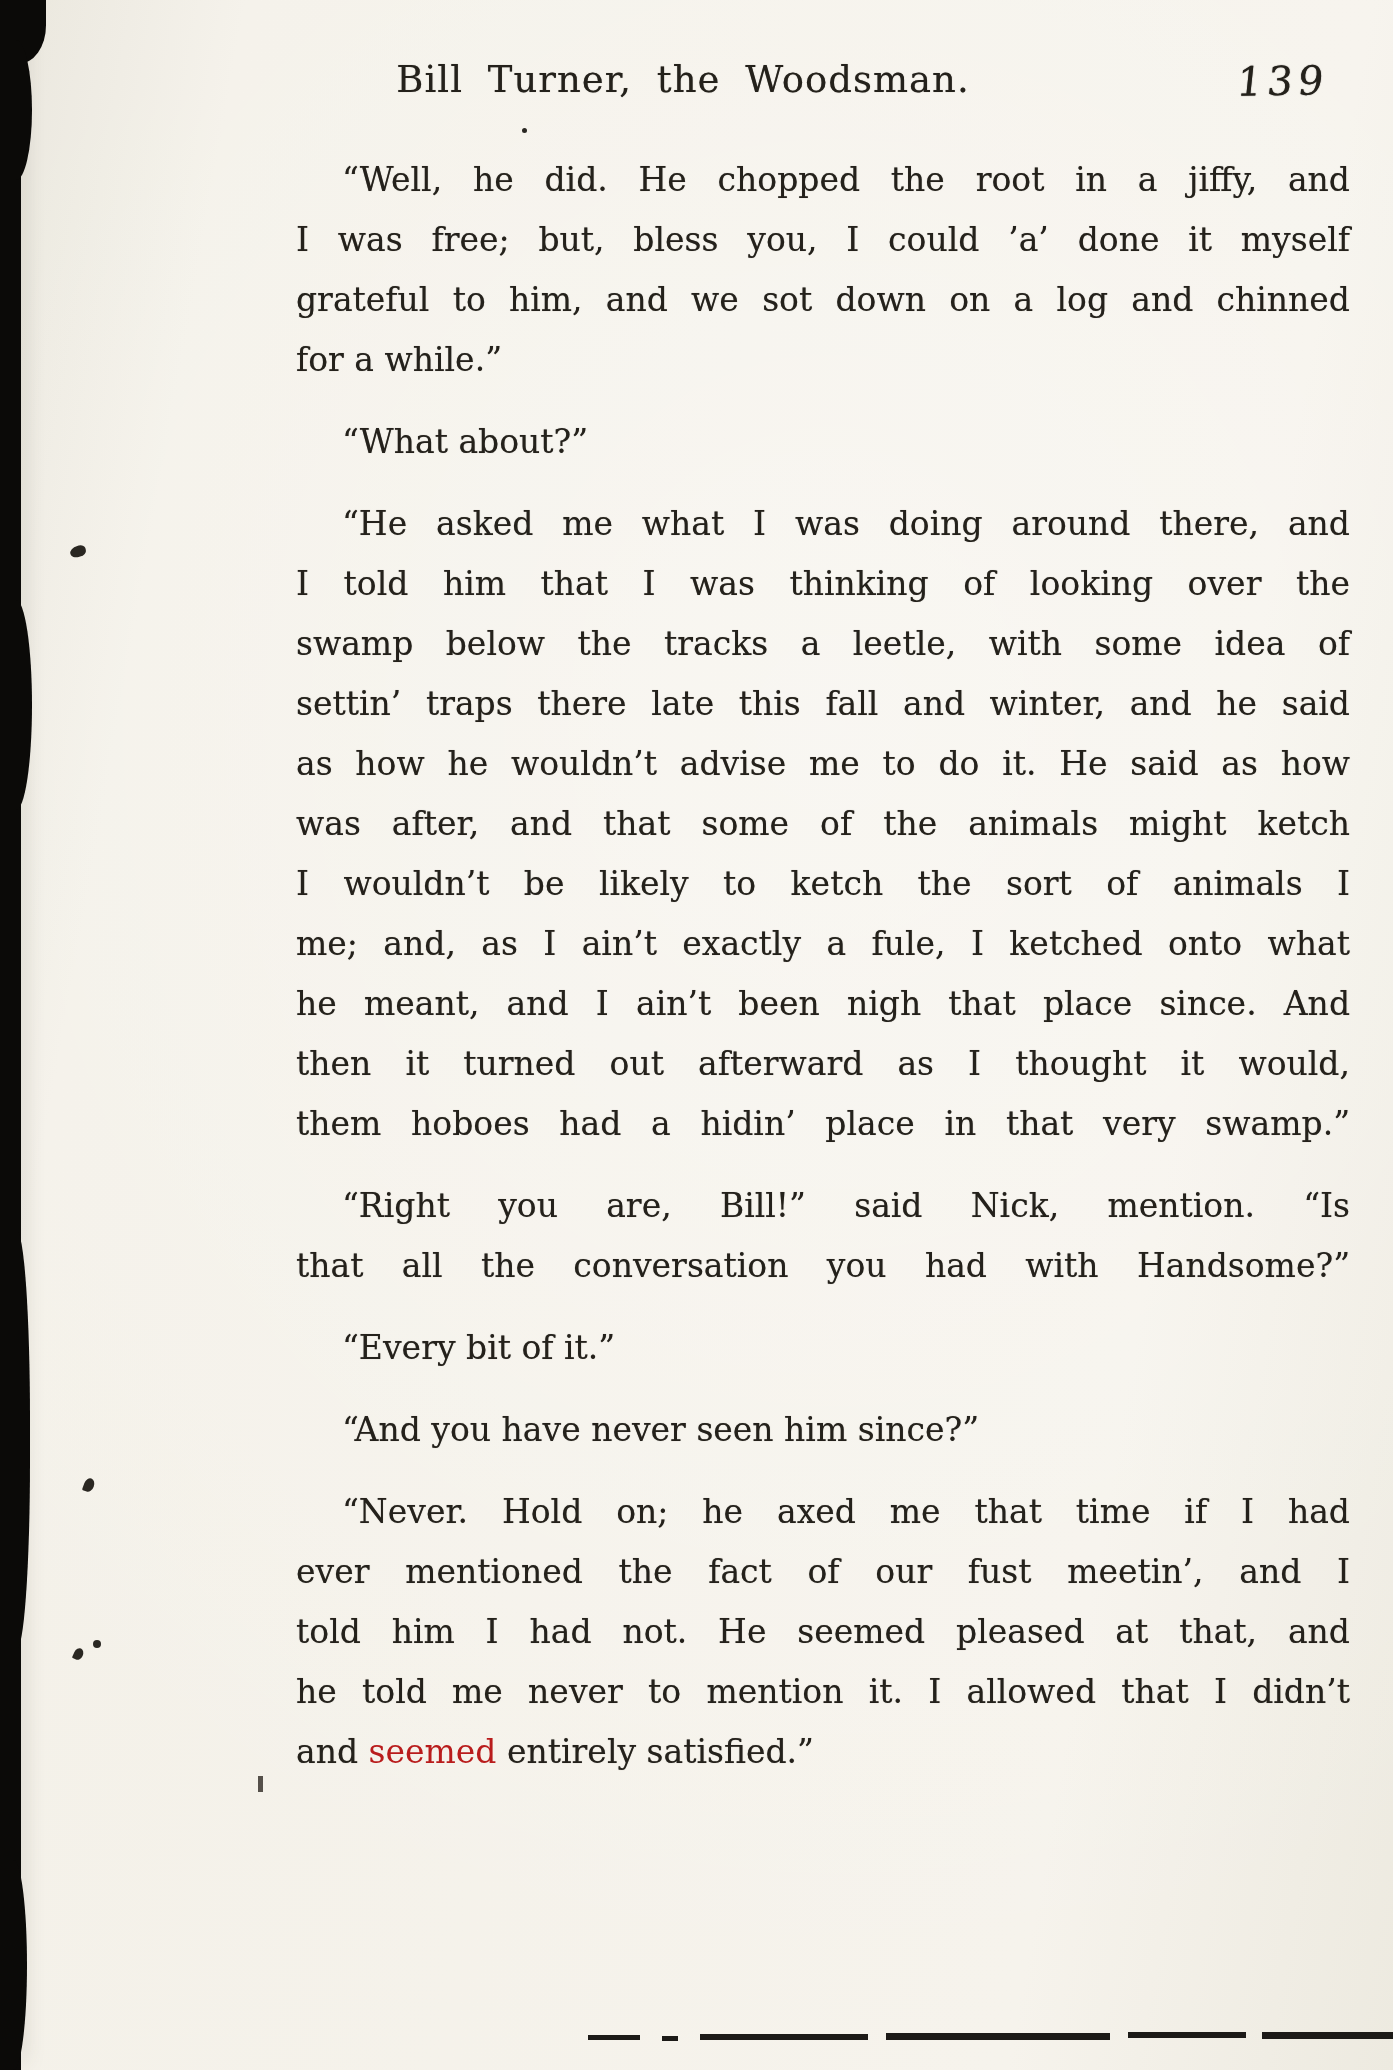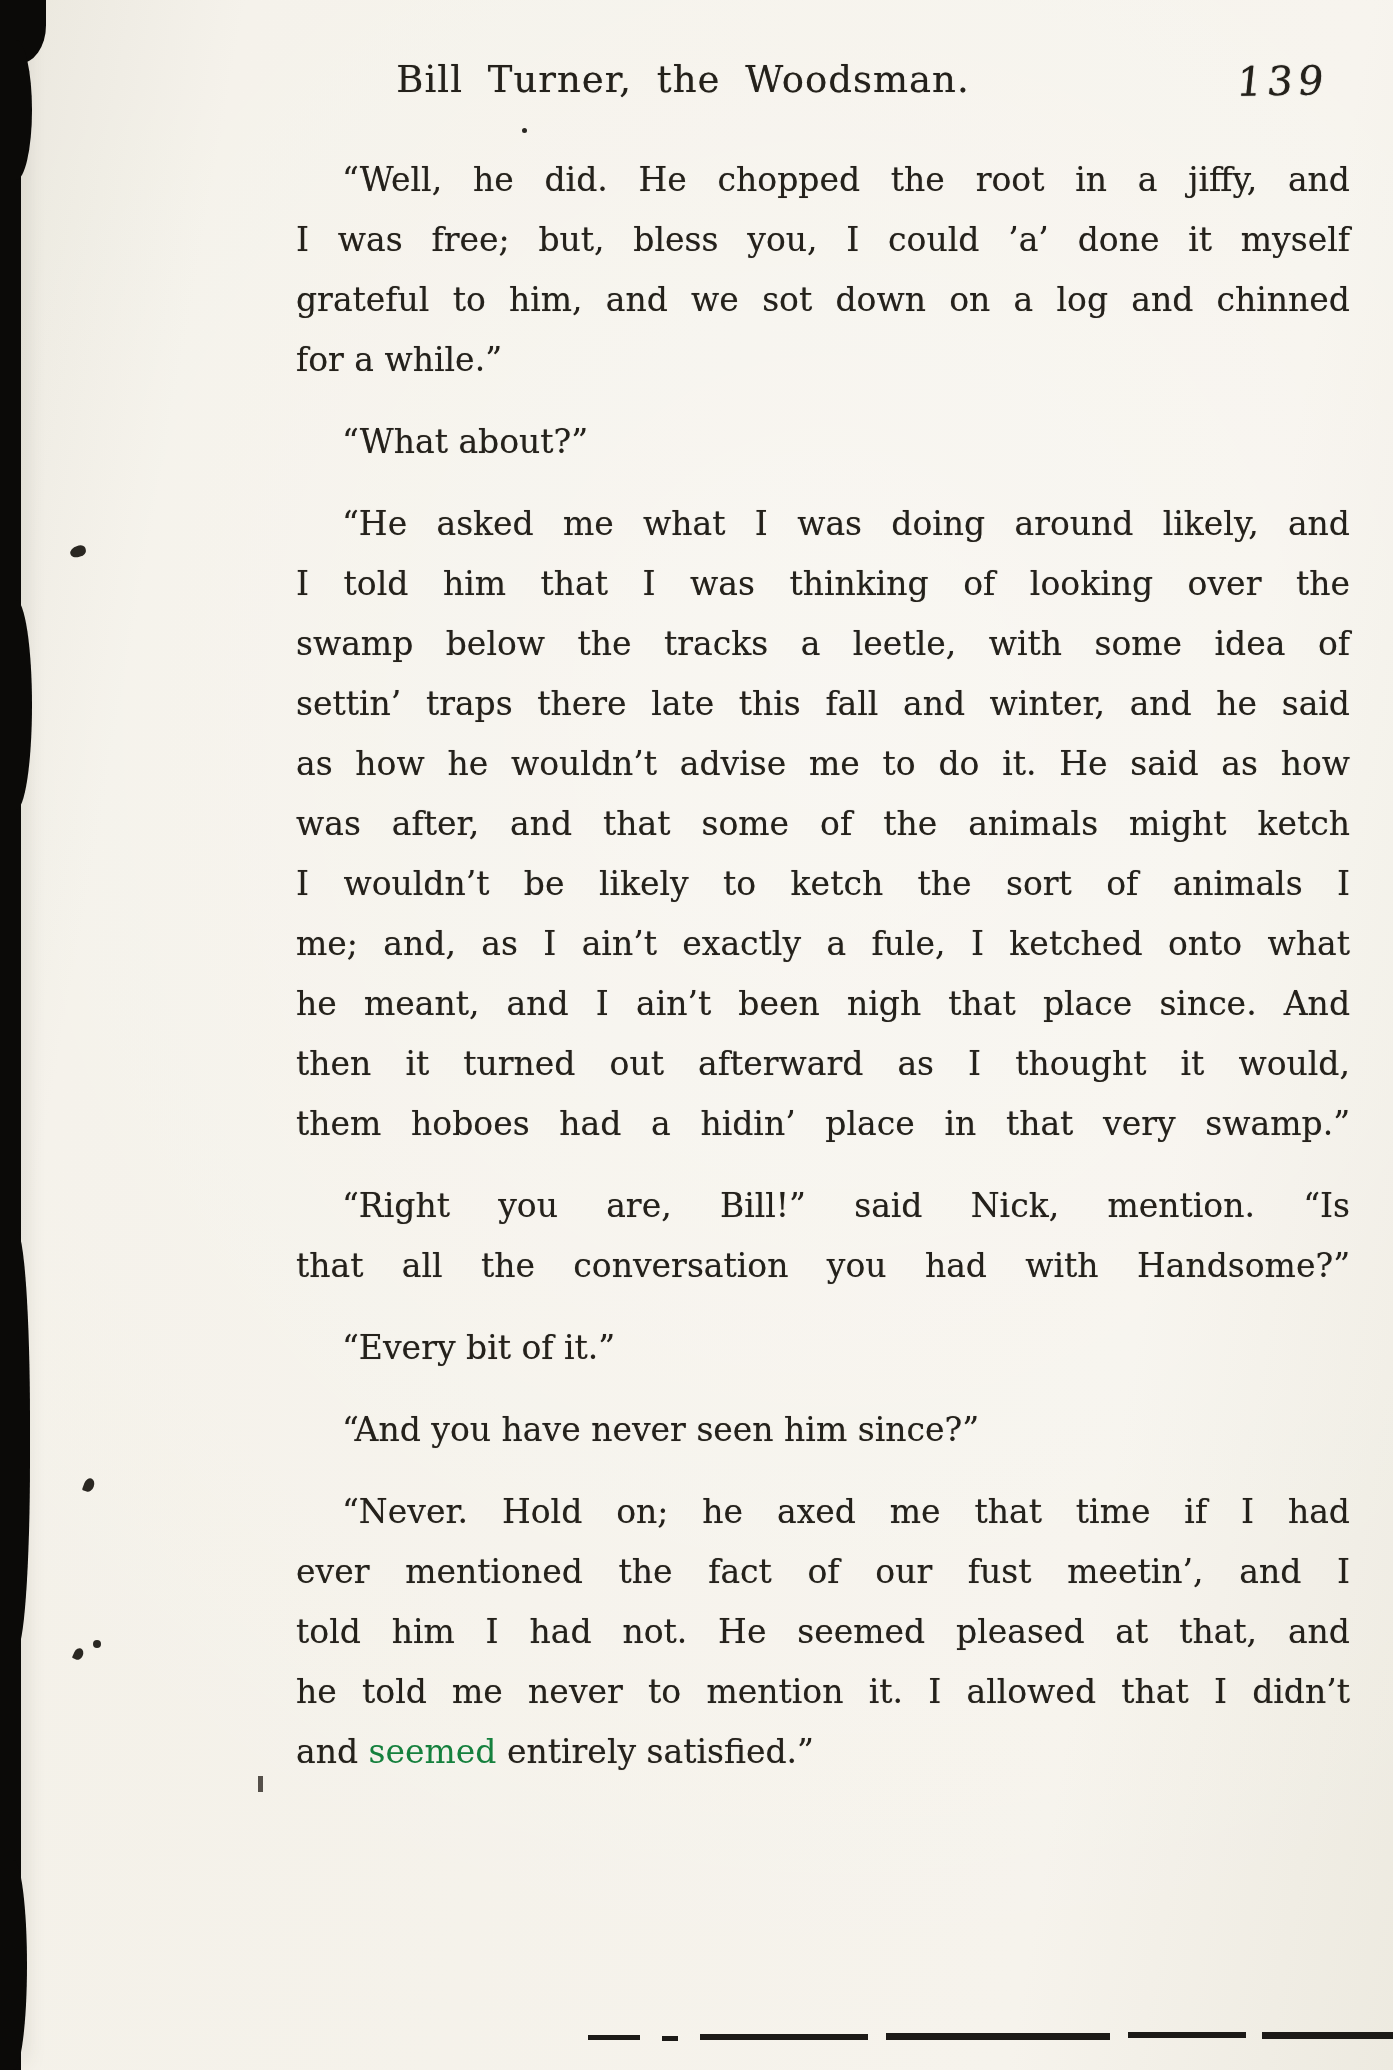--- a/index.html
+++ b/index.html
@@ -41,21 +41,21 @@
 
   .para{ margin-bottom:22px;margin-left:24px; }
   .para:last-child{ margin-bottom:0; }
   .line{
     font-size:33px; line-height:60px;
     text-align:justify; text-align-last:justify;
     text-shadow:0 0 0.7px rgba(36,33,27,0.5);
   }
   .line.short{ text-align-last:left; }
   .line.first{ padding-left:46px; }
-  .faded{ color:#15803d; text-shadow:none; }
+  .faded{ color:#b91c1c; text-shadow:none; }
 
   
   .speck{ position:absolute; background:#2a2722; }
 
   
   .dashes{ position:absolute; left:0; top:2032px; width:100%; height:12px; }
   .dash{ position:absolute; background:#1c1a17; }
 </style>
 </head>
 <body>
@@ -79,21 +79,21 @@
     <div class="line">I was free; but, bless you, I could ’a’ done it myself</div>
     <div class="line">grateful to him, and we sot down on a log and chinned</div>
     <div class="line short">for a while.”</div>
   </div>
 
   <div class="para">
     <div class="line first short">“What about?”</div>
   </div>
 
   <div class="para">
-    <div class="line first">“He asked me what I was doing around likely, and</div>
+    <div class="line first">“He asked me what I was doing around there, and</div>
     <div class="line">I told him that I was thinking of looking over the</div>
     <div class="line">swamp below the tracks a leetle, with some idea of</div>
     <div class="line">settin’ traps there late this fall and winter, and he said</div>
     <div class="line">as how he wouldn’t advise me to do it.  He said as how</div>
     <div class="line">was after, and that some of the animals might ketch</div>
     <div class="line">I wouldn’t be likely to ketch the sort of animals I</div>
     <div class="line">me; and, as I ain’t exactly a fule, I ketched onto what</div>
     <div class="line">he meant, and I ain’t been nigh that place since.  And</div>
     <div class="line">then it turned out afterward as I thought it would,</div>
     <div class="line">them hoboes had a hidin’ place in that very swamp.”</div>

